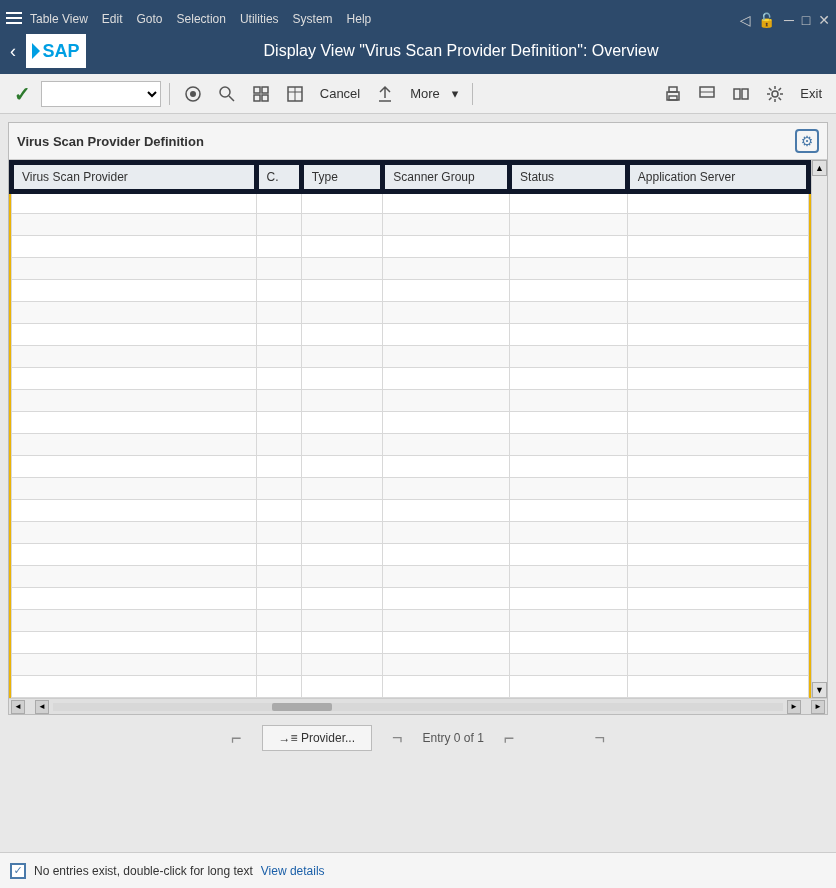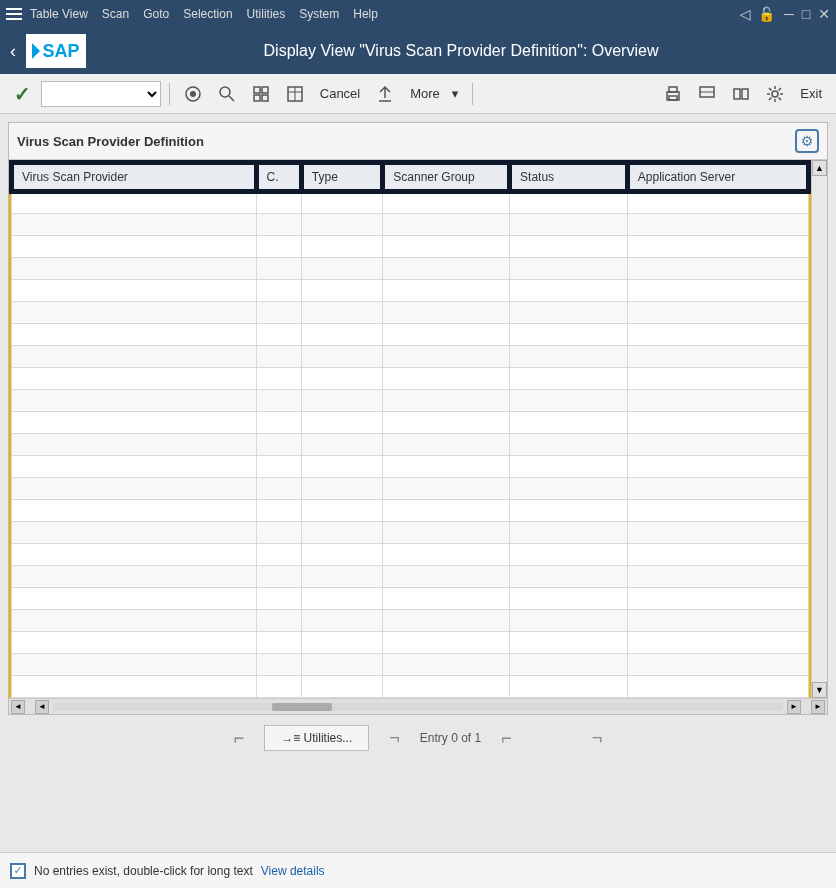--- a/index.html
+++ b/index.html
@@ -3,21 +3,21 @@
   <meta charset="utf-8">
   <style>
     * { box-sizing: border-box; margin: 0; padding: 0; }
     body { font-family: Arial, sans-serif; font-size: 13px; background: #e8e8e8; width: 836px; height: 888px; overflow: hidden; }
 
     
     .title-bar {
       background: #2d4a6b;
       color: white;
       display: flex;
-      align-items: center;
+      align-items: flex-start;
       height: 28px;
       padding: 12px 6px;
       gap: 8px;
     }
     .title-bar-menu { display: flex; gap: 14px; align-items: center; }
     .title-bar-menu span { font-size: 12px; color: #ddd; cursor: pointer; }
     .hamburger-icon { display: flex; flex-direction: column; gap: 3px; cursor: pointer; }
     .hamburger-icon span { display: block; width: 16px; height: 2px; background: white; }
     .title-bar-controls { margin-left: auto; display: flex; gap: 8px; }
     .title-bar-controls span { color: #ccc; font-size: 14px; cursor: pointer; }
@@ -289,21 +289,21 @@
 <div class="main-wrapper">
 
   <div class="title-bar">
     <div class="hamburger-icon">
       <span></span>
         <span></span>
         <span></span>
     </div>
     <div class="title-bar-menu">
       <span>Table View</span>
-      <span>Scan</span>
+      <span>Edit</span>
       <span>Goto</span>
       <span>Selection</span>
       <span>Utilities</span>
       <span>System</span>
       <span>Help</span>
     </div>
     <div class="title-bar-controls">
       <span>◁</span>
       <span>🔓</span>
       <span>─</span>
@@ -619,21 +619,21 @@
           <div class="h-scroll-thumb"></div>
         </div>
         <div class="h-scroll-right">►</div>
         <div style="width:10px"></div>
         <div class="h-scroll-right">►</div>
       </div>
     </div>
 
     <div class="position-bar">
       <span class="bracket-left">⌐</span>
-      <button class="position-btn">→≡ Utilities...</button>
+      <button class="position-btn">→≡ Provider...</button>
       <span class="bracket-right">¬</span>
       <span class="entry-info">Entry 0 of 1</span>
       <span class="bracket-left">⌐</span>
       <span style="display:inline-block;width:40px"></span>
       <span class="bracket-right">¬</span>
     </div>
   </div>
 
   <div class="status-bar">
     <div class="status-checkbox">✓</div>

